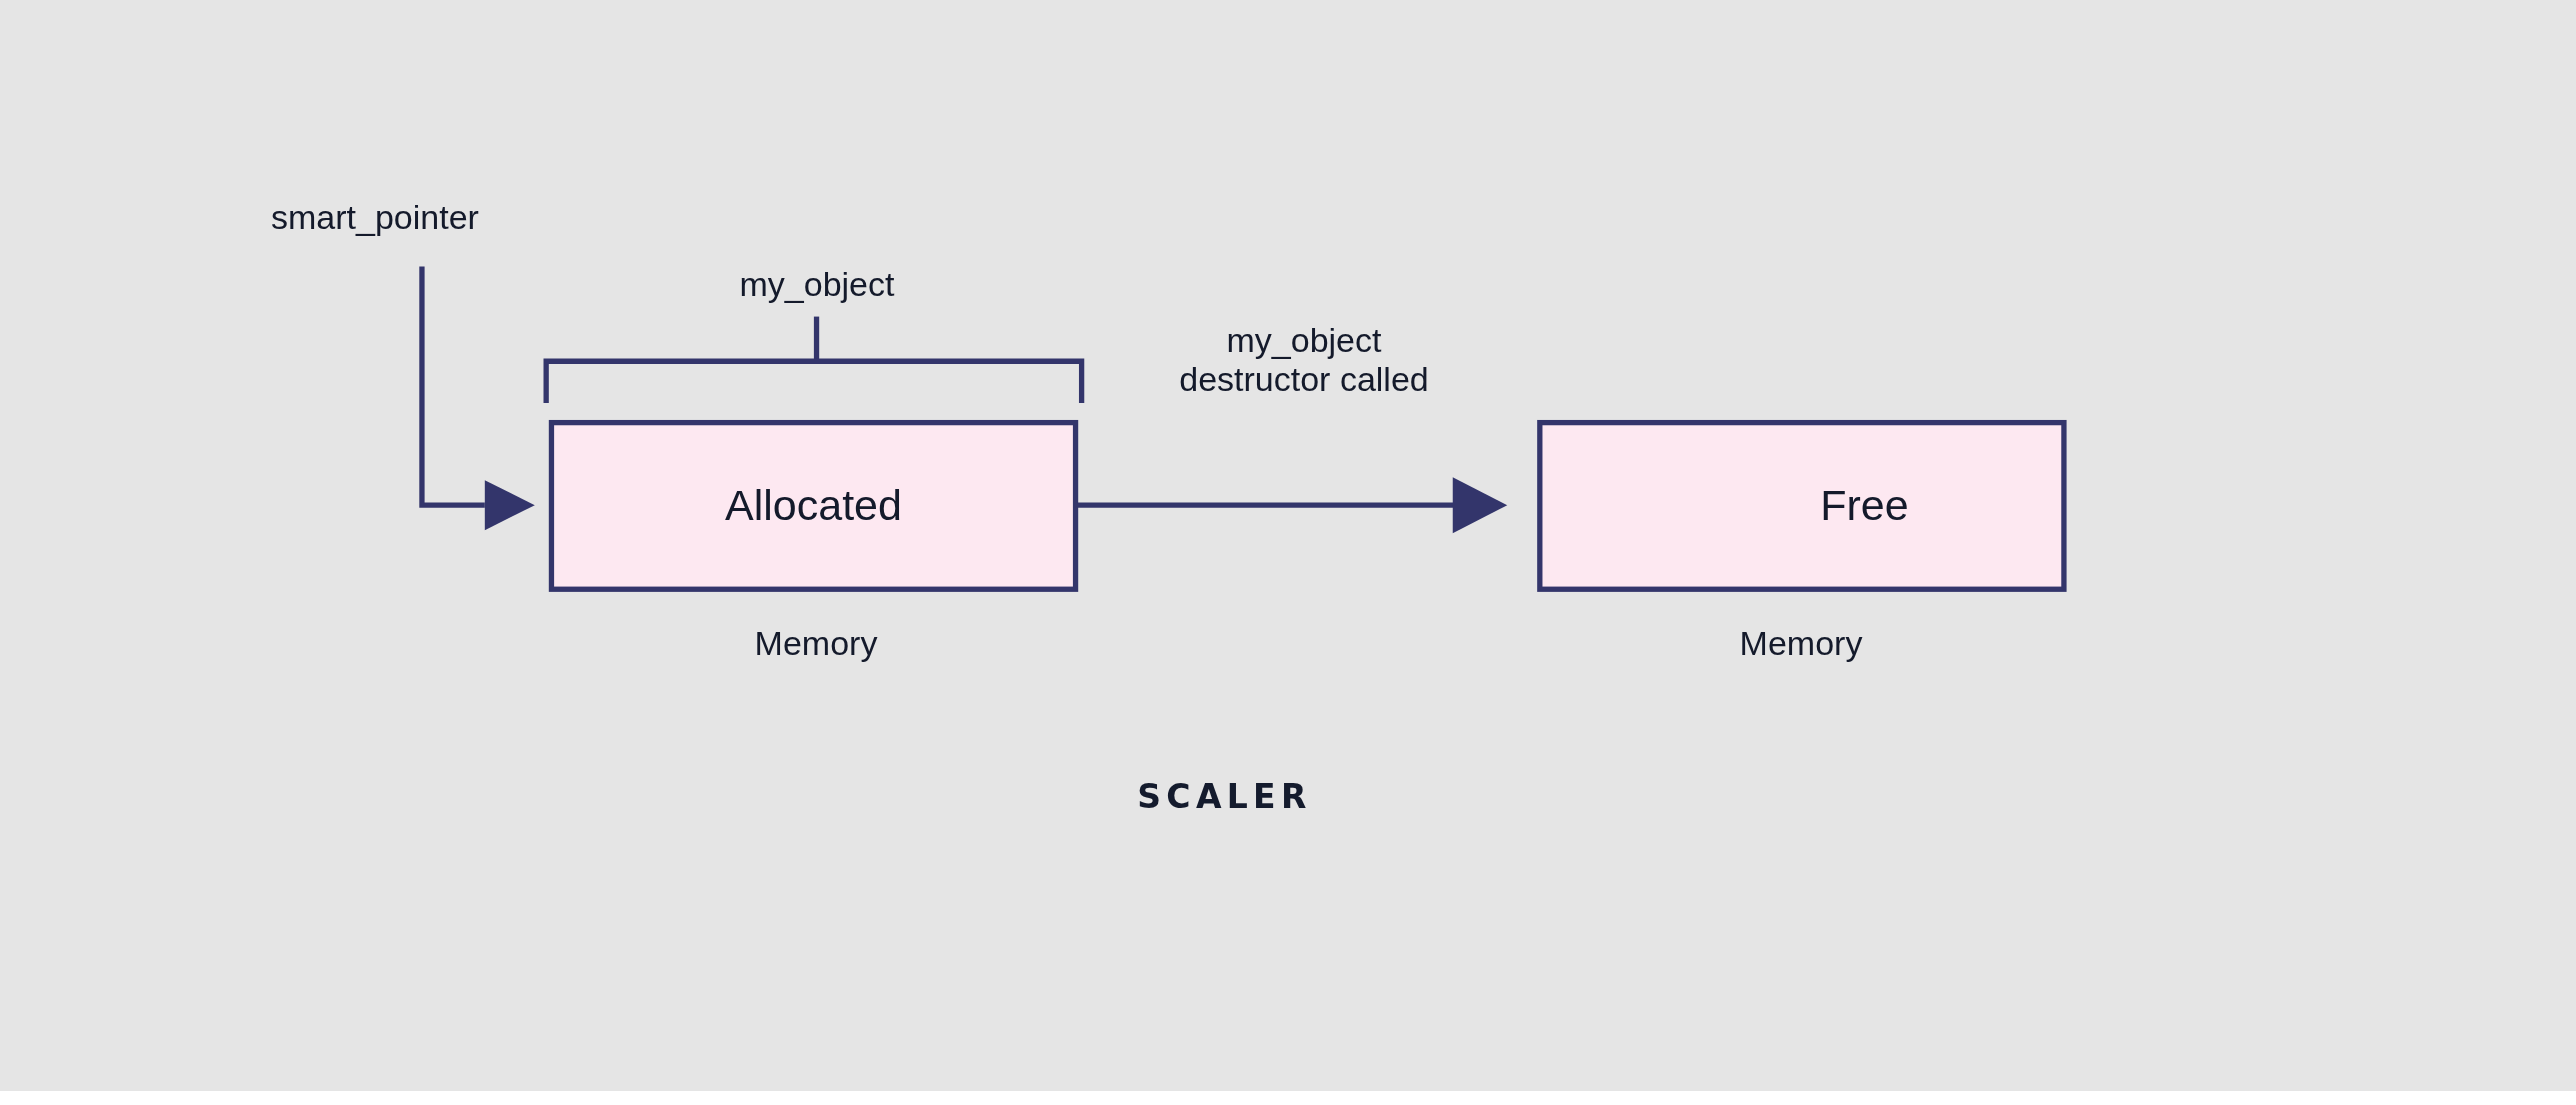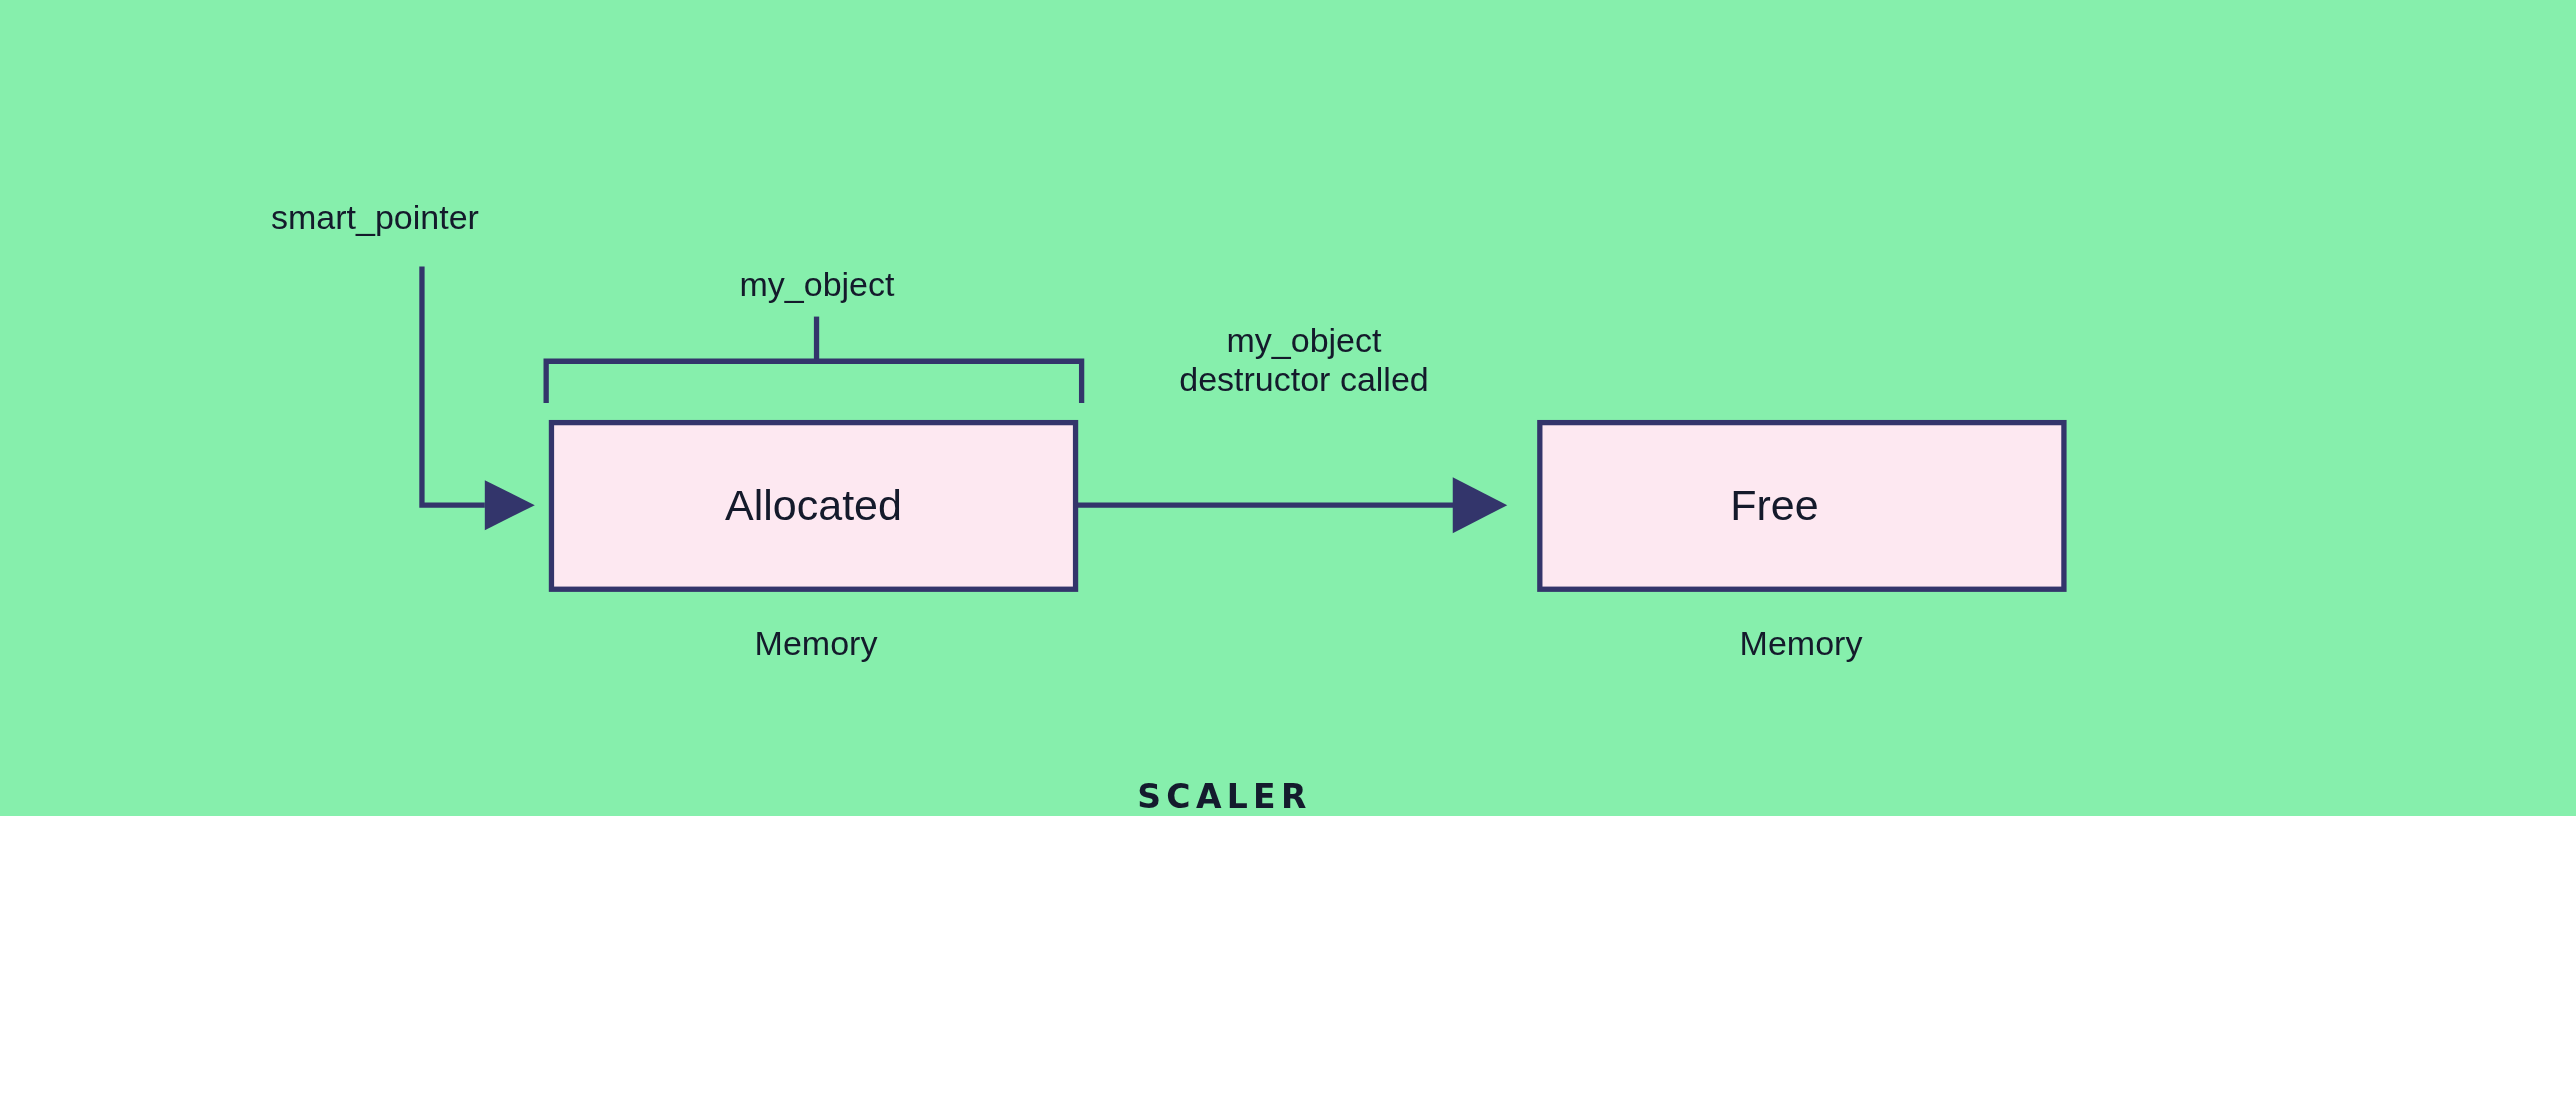--- a/index.html
+++ b/index.html
@@ -7,22 +7,22 @@
     margin: 0;
     padding: 0;
     background: #ffffff;
   }
   body {
     font-family: "Liberation Sans", sans-serif;
   }
   #canvas {
     position: relative;
     width: 2576px;
-    height: 816px;
-    background: #86efac;
+    height: 1091px;
+    background: #e5e5e5;
     overflow: hidden;
   }
   #diagram-svg {
     position: absolute;
     left: 0;
     top: 0;
     width: 2576px;
     height: 1105px;
   }
 
@@ -66,21 +66,21 @@
     display: flex;
     align-items: center;
     justify-content: center;
     font-size: 43px;
     color: #141A2B;
     font-family: "Liberation Sans", sans-serif;
     border-radius: 25px;
   }
   #free-box-text {
     position: absolute;
-    left: 1510px;
+    left: 1600px;
     top: 420px;
     width: 529px;
     height: 171px;
     display: flex;
     align-items: center;
     justify-content: center;
     font-size: 43px;
     color: #141A2B;
     font-family: "Liberation Sans", sans-serif;
   }

